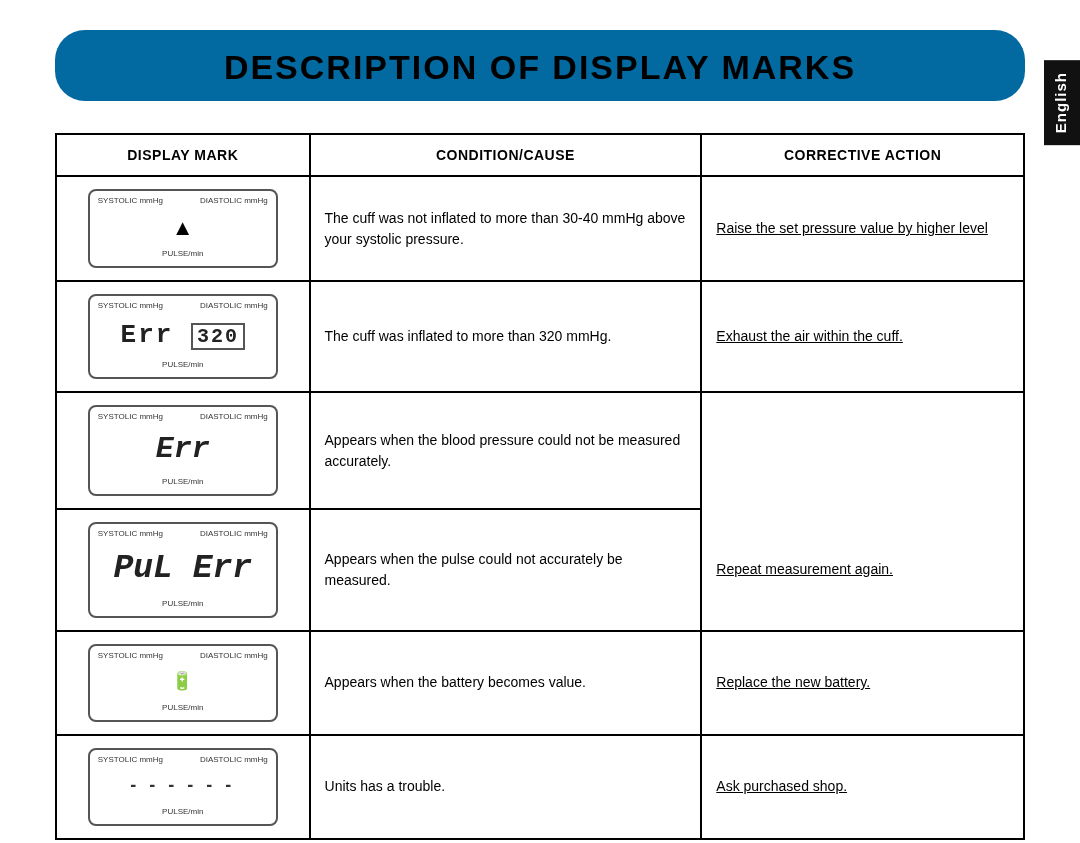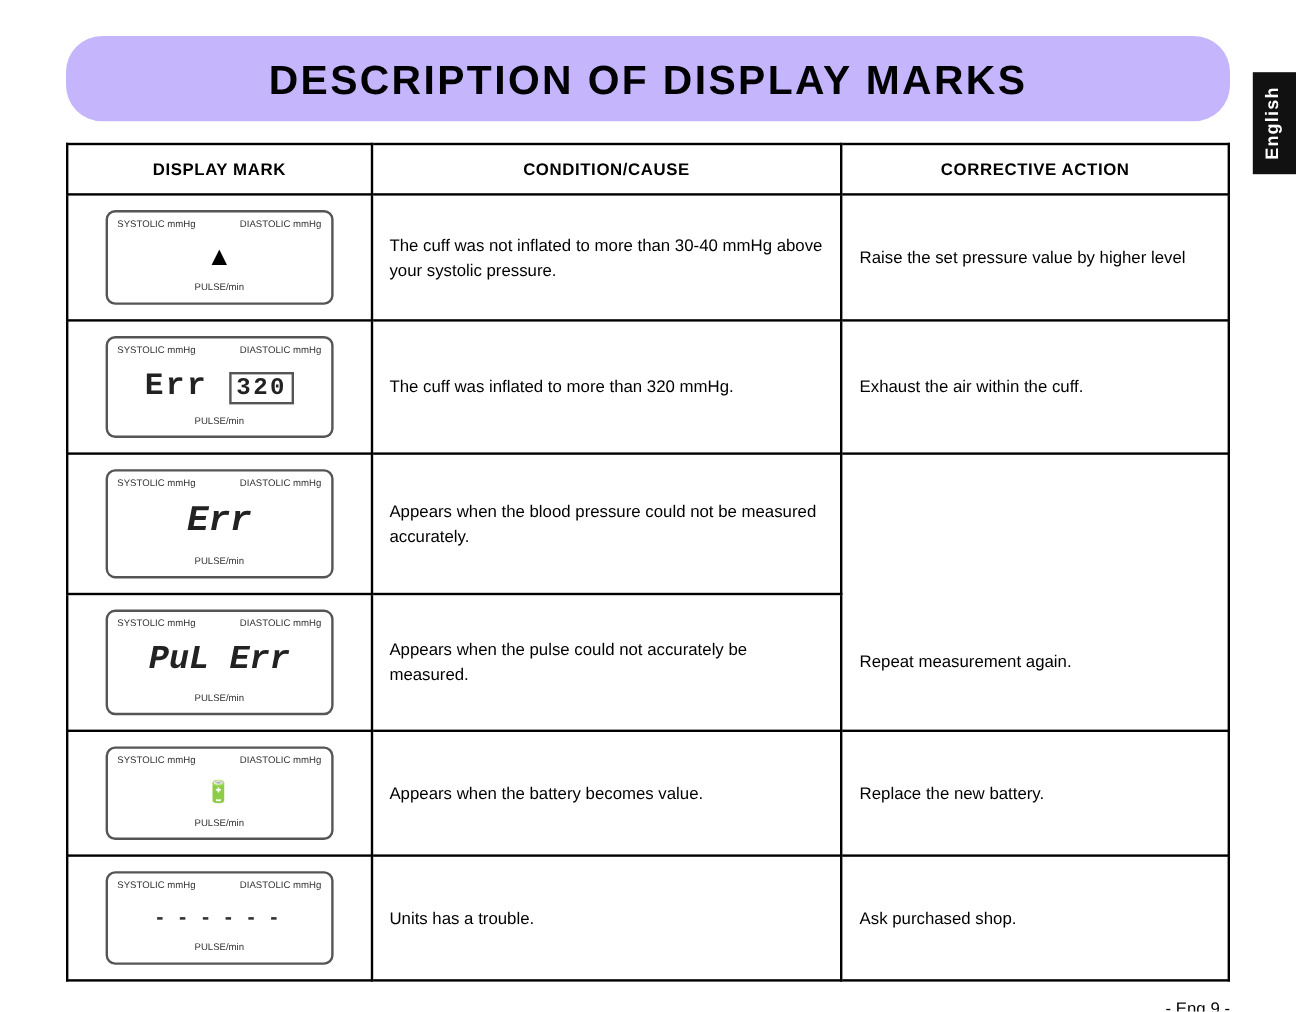--- a/index.html
+++ b/index.html
@@ -31,25 +31,25 @@
       z-index: 10;
     }
 
     
     .main-content {
       margin: 30px 55px 20px 55px;
     }
 
     
     .title-box {
-      background: #c4b5fd;
+      background: #0369a1;
       border-radius: 30px;
       text-align: center;
       padding: 18px 20px 14px;
-      margin-bottom: 18px;
+      margin-bottom: 32px;
     }
 
     .title-box h1 {
       font-size: 34px;
       font-weight: 900;
       letter-spacing: 2px;
       color: #000;
       text-transform: uppercase;
     }
 
@@ -85,20 +85,21 @@
       padding: 6px 8px;
     }
 
     .condition-cell {
       width: 340px;
       margin-left: 24px;
     }
 
     .corrective-cell {
       width: 280px;
+      text-decoration: underline;
     }
 
     
     .screen {
       border: 2px solid #555;
       border-radius: 8px;
       background: #fff;
       padding: 4px 8px 6px;
       margin: 4px auto;
       width: 190px;
@@ -247,21 +248,21 @@
       </tr>
 
       <tr>
         <td class="display-mark-cell">
           <div class="screen">
             <div class="screen-labels">
               <span>SYSTOLIC mmHg</span>
               <span>DIASTOLIC mmHg</span>
             </div>
             <div class="screen-content">
-              <span class="lcd-large" style="font-style: italic; font-size: 28px;">PuL  Err</span>
+              <span class="lcd-large" style="font-style: italic; font-size: 33px;">PuL  Err</span>
             </div>
             <div class="screen-bottom">PULSE/min</div>
           </div>
         </td>
         <td class="condition-cell">Appears when the pulse could not accurately be measured.</td>
         <td class="corrective-cell" style="border-top: none;">Repeat measurement again.</td>
       </tr>
 
       <tr>
         <td class="display-mark-cell">

